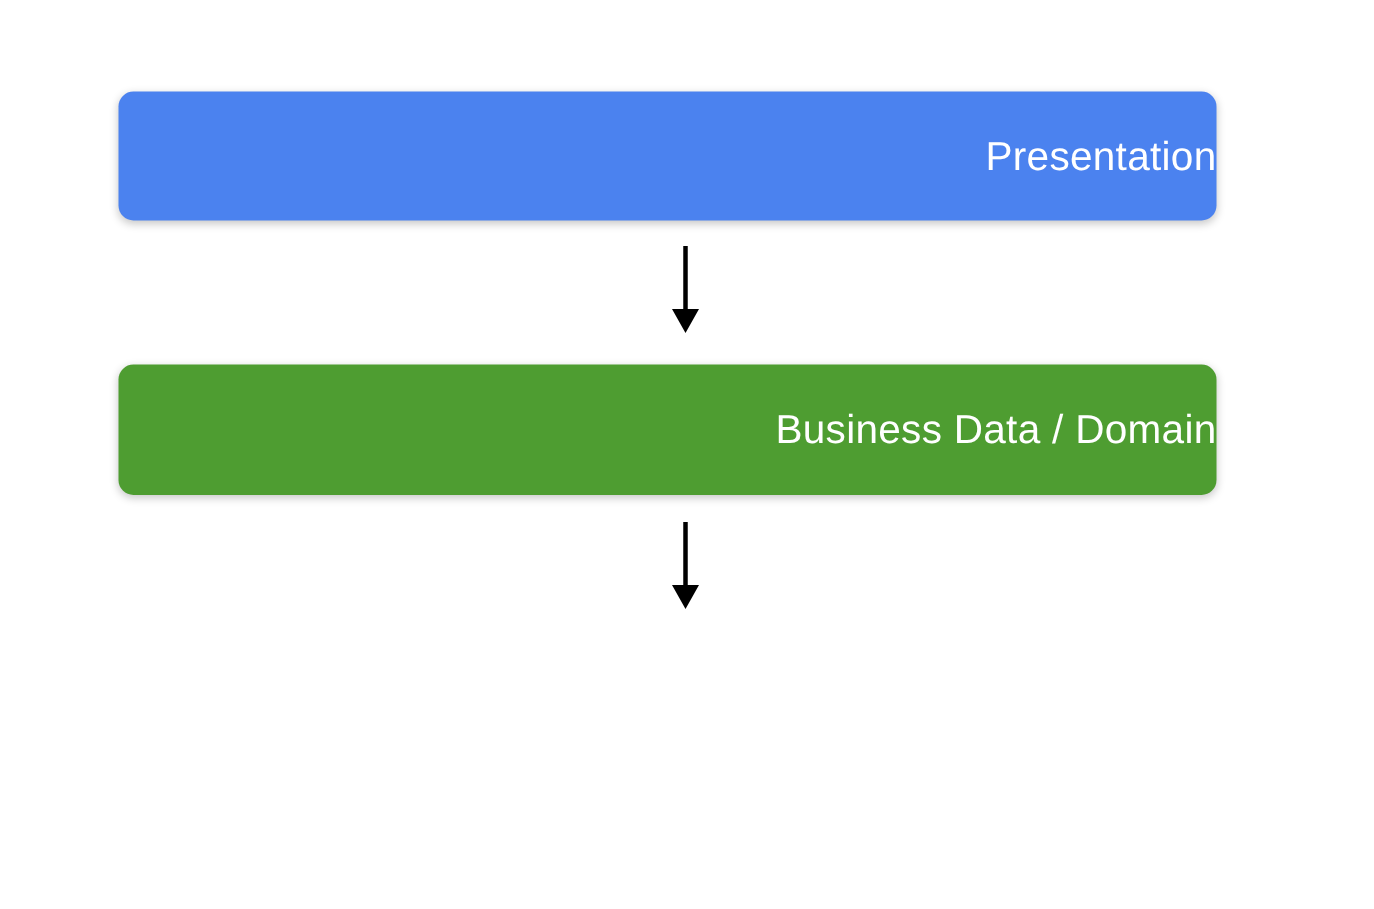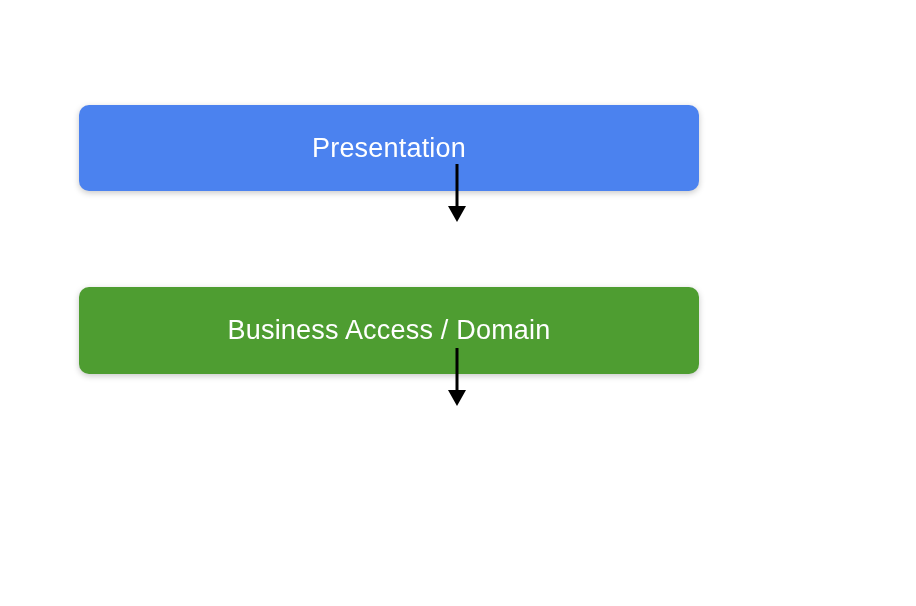--- a/index.html
+++ b/index.html
@@ -13,28 +13,27 @@
     font-family: "Liberation Sans", "DejaVu Sans", sans-serif;
     overflow: hidden;
   }
   .canvas {
     position: relative;
     width: 916px;
     height: 606px;
   }
   .layer-box {
     position: absolute;
-    width: 620px;
+    width: 732px;
     height: 86px;
     border-radius: 10px;
     box-shadow: 0 2px 6px rgba(0,0,0,0.22);
     display: flex;
     align-items: center;
-    justify-content: center;
-    margin-top: 44px;
+    justify-content: flex-end;
   }
   .layer-label {
     color: #ffffff;
     font-size: 27px;
     font-weight: 400;
     letter-spacing: 0.2px;
     white-space: nowrap;
   }
   .box-presentation { left: 79px; top: 61px; }
   .box-business     { left: 79px; top: 243px; height: 87px; }
@@ -55,21 +54,21 @@
   <div class="layer-box box-presentation" style="background-color: rgb(75, 130, 239);">
     <span class="layer-label">Presentation</span>
   </div>
 
   <svg class="arrow arrow-1" viewBox="0 0 20 58">
     <line x1="10" y1="0" x2="10" y2="44" stroke="#000000" stroke-width="3"></line>
     <polygon points="1,42 19,42 10,58" fill="#000000"></polygon>
   </svg>
 
   <div class="layer-box box-business" style="background-color: rgb(78, 157, 49);">
-    <span class="layer-label">Business Access / Domain</span>
+    <span class="layer-label">Business Data / Domain</span>
   </div>
 
   <svg class="arrow arrow-2" viewBox="0 0 20 58">
     <line x1="10" y1="0" x2="10" y2="44" stroke="#000000" stroke-width="3"></line>
     <polygon points="1,42 19,42 10,58" fill="#000000"></polygon>
   </svg>
 
 
 </div>
 

